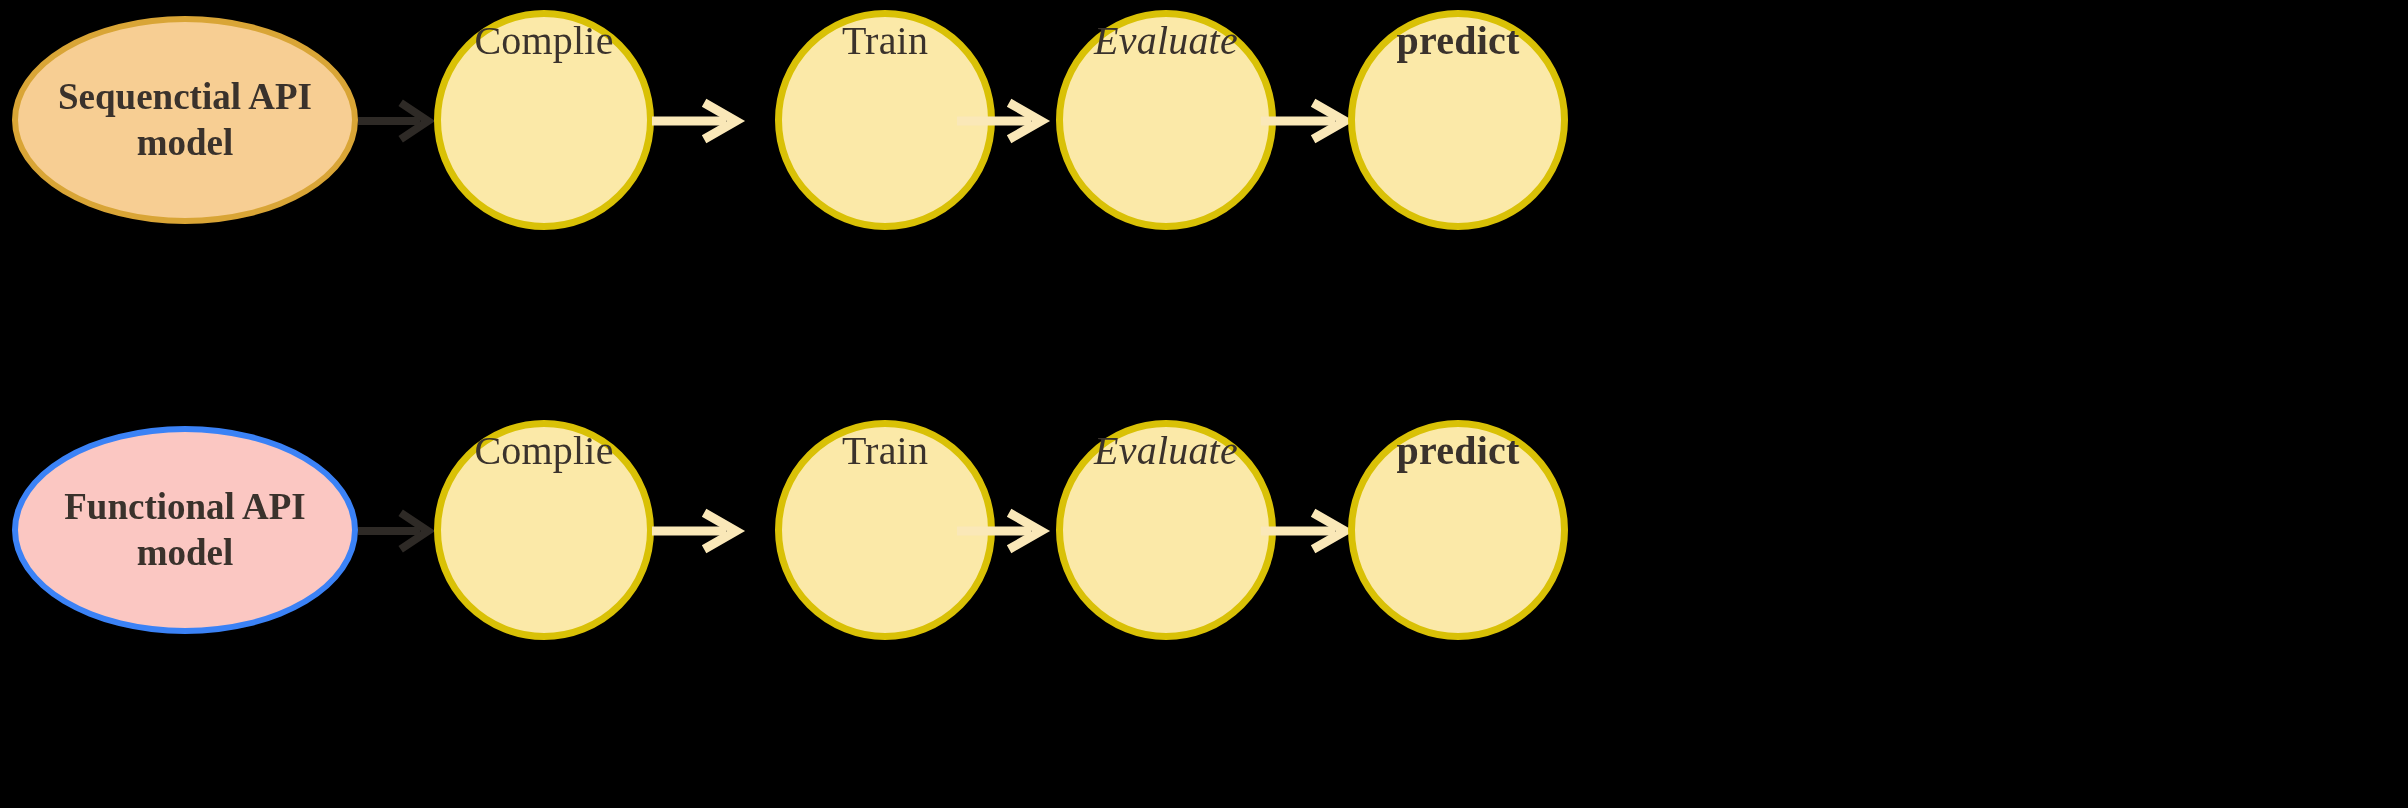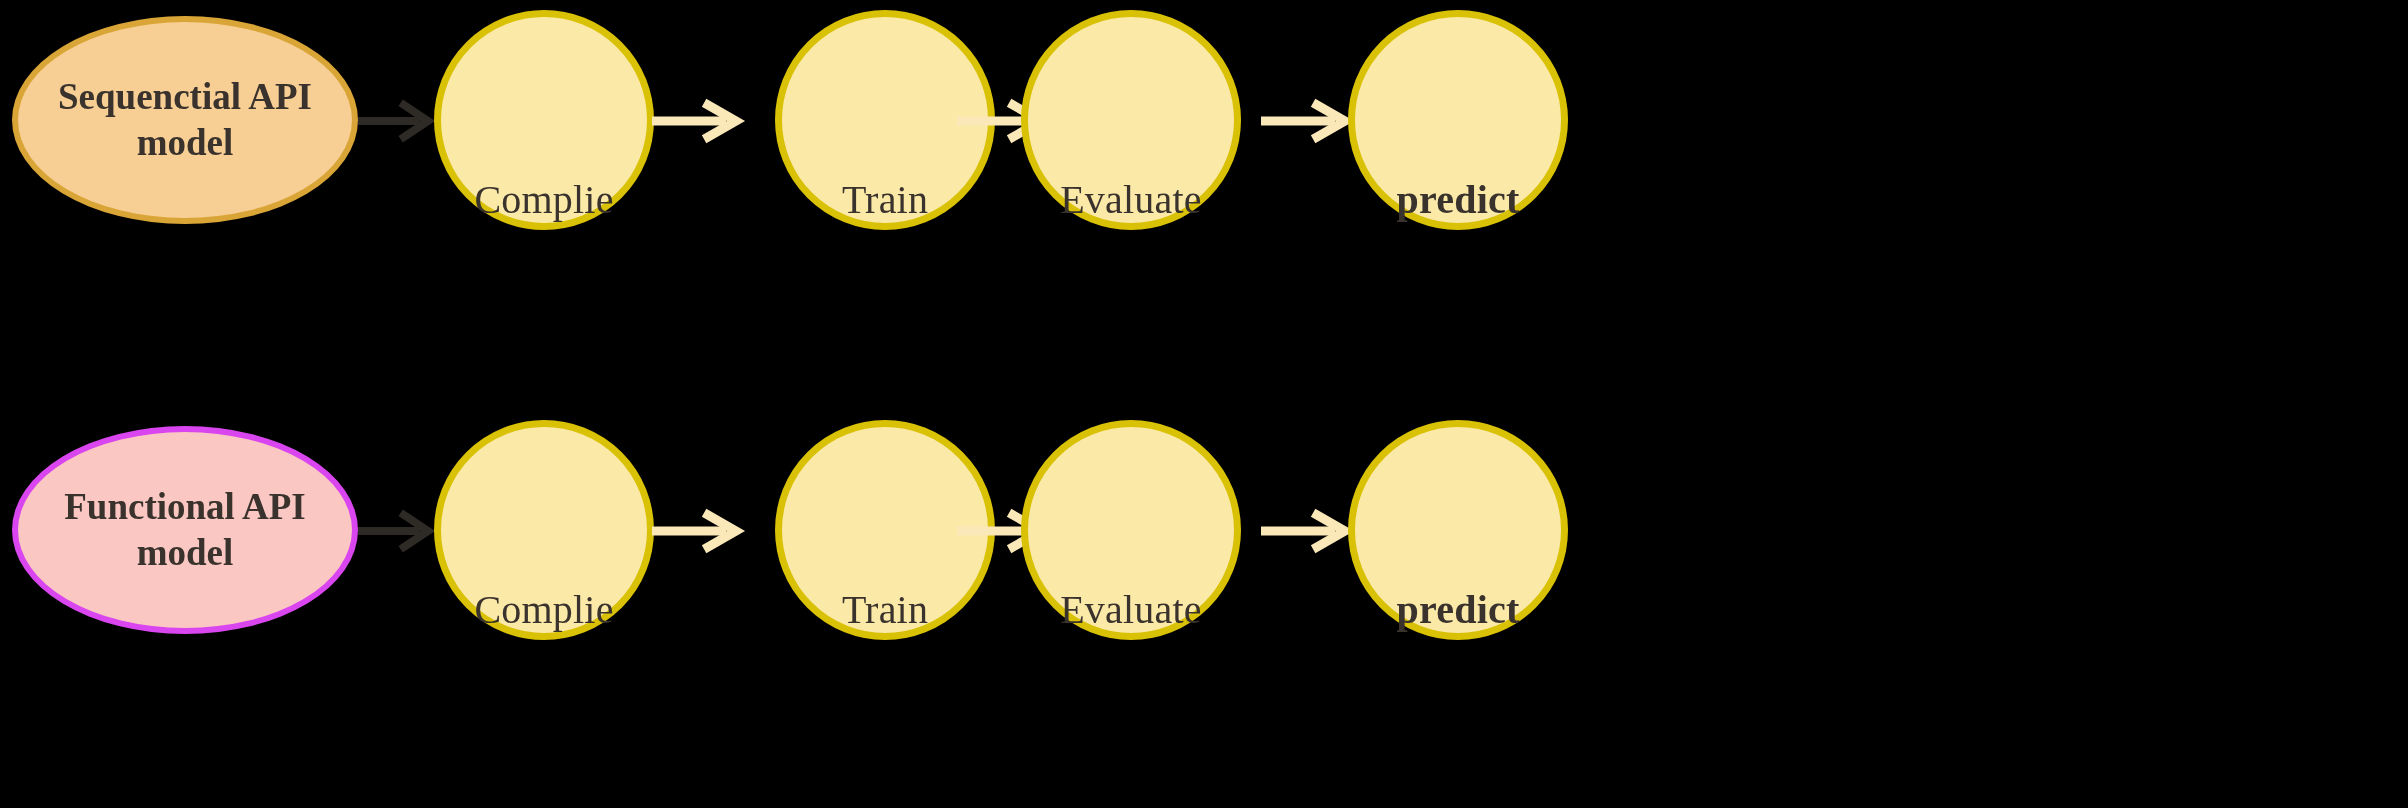--- a/index.html
+++ b/index.html
@@ -22,39 +22,39 @@
   .ellipse-node .node-label{
     font-weight:bold;
     font-size:37px;
     line-height:1.25;
     text-align:center;
     color:#3A322C;
     width:78%;
     white-space:pre-line;
   }
   #ellipse-sequential{background:#F7CE93;border:6px solid #D9A536;}
-  #ellipse-functional{background:#FBC7C2;border:6px solid #d946ef;}
+  #ellipse-functional{background:#FBC7C2;border:6px solid #3b82f6;}
 
   
   .circle-node{
     position:absolute;top:2px;
     width:220px;height:220px;
     border-radius:50%;
     background:#FBE9A8;
     border:7px solid #D9C106;
     box-sizing:border-box;
-    display:flex;align-items:flex-end;justify-content:center;
+    display:flex;align-items:flex-start;justify-content:center;
   }
   .circle-node .node-label{
     font-size:40px;
     color:#3A322C;
     text-align:center;
     letter-spacing:.2px;
   }
-  .c0{left:434px;} .c1{left:775px;} .c2{left:1021px;} .c3{left:1348px;font-weight:bold;}
+  .c0{left:434px;} .c1{left:775px;} .c2{left:1056px;font-style:italic;} .c3{left:1348px;font-weight:bold;}
 
   
   .arrow{position:absolute;top:96px;height:34px;}
   .arrow svg{display:block;overflow:visible;}
   .a-start{left:358px;width:80px;}
   .a0{left:652px;width:92px;}
   .a1{left:957px;width:92px;}
   .a2{left:1261px;width:92px;}
 </style>
 </head>

